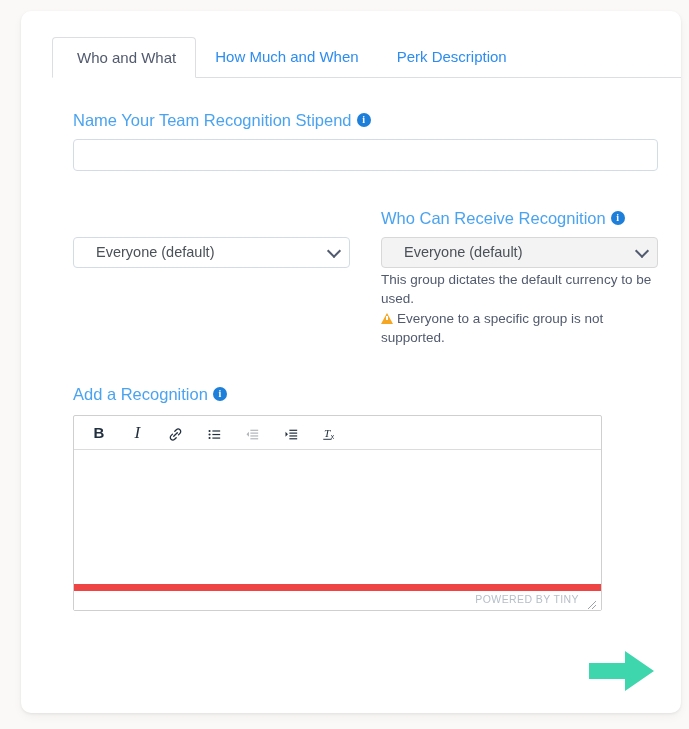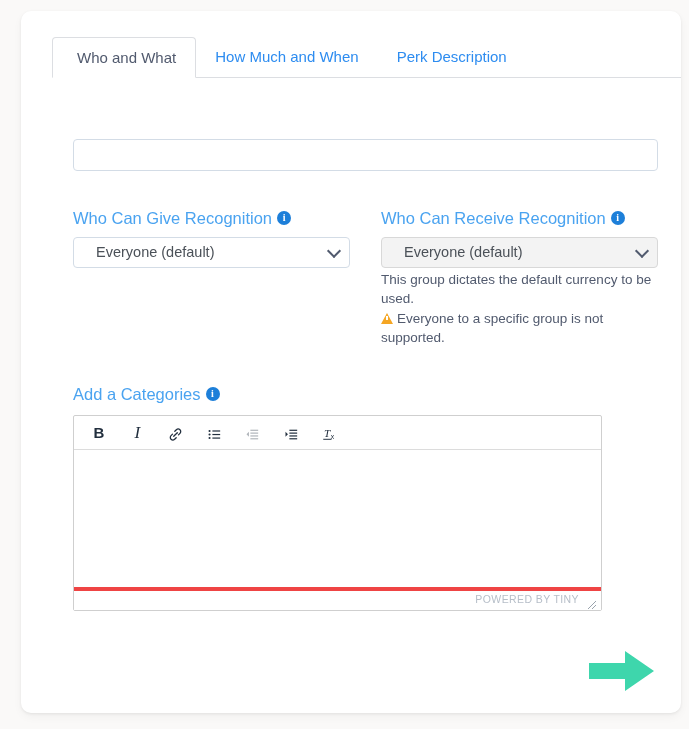--- a/index.html
+++ b/index.html
@@ -203,21 +203,21 @@
     position: absolute;
     left: 0; top: 35px; right: 0;
     height: 141px;
     background: #ffffff;
     cursor: text;
   }
   .editor-status {
     position: absolute;
     left: 0; right: 0; bottom: 0;
     height: 19px;
-    border-top: 4px solid #ef4444;
+    border-top: 7px solid #ef4444;
     background: #ffffff;
   }
   .powered {
     position: absolute;
     right: 22px;
     top: 2px;
     font-size: 10.5px;
     letter-spacing: .4px;
     color: #b6bec8;
   }
@@ -249,26 +249,26 @@
       <span>Who and What</span>
     </div>
     <div class="tab">
       <span>How Much and When</span>
     </div>
     <div class="tab">
       <span>Perk Description</span>
     </div>
   </div>
 
+  <div class="field-label" style="left:52px; top:100px;">
+    <span>Name Your Team Recognition Stipend</span><span class="info-icon"></span>
+  </div>
 
   <input class="text-input" type="text" value="" placeholder="" style="">
 
-  <div class="field-label" style="left:52px; top:198px;">
-    <span>Who Can Give Recognition</span><span class="info-icon"></span>
-  </div>
 
   <div class="select-wrap" style="left:52px; top:226px; width:277px;">
     <span class="sel-text">Everyone (default)</span>
     <span class="chev"></span>
   </div>
 
   <div class="field-label" style="left:360px; top:198px;">
     <span>Who Can Receive Recognition</span><span class="info-icon"></span>
   </div>
 
@@ -277,21 +277,21 @@
     <span class="chev"></span>
   </div>
 
   <div class="helper" style="left:360px; top:298px; width:272px;">
     <span class="warn-tri"></span><span>Everyone to a specific group is not supported.</span>
   </div>
 
   <div class="helper" style="left:360px; top:259px; width:272px;">This group dictates the default currency to be used.</div>
 
   <div class="field-label" style="left:52px; top:374px;">
-    <span>Add a Categories</span><span class="info-icon"></span>
+    <span>Add a Recognition</span><span class="info-icon"></span>
   </div>
 
   <div class="editor">
 
     <div class="editor-toolbar">
 
       <span class="tb-btn" style="font-weight:700; font-size:15px;">B</span>
 
       <span class="tb-btn" style="font-family:'Liberation Serif',serif; font-style:italic; font-size:17px;">I</span>
 

